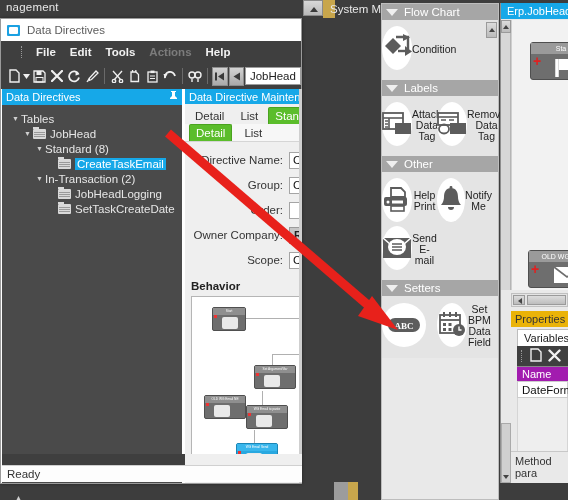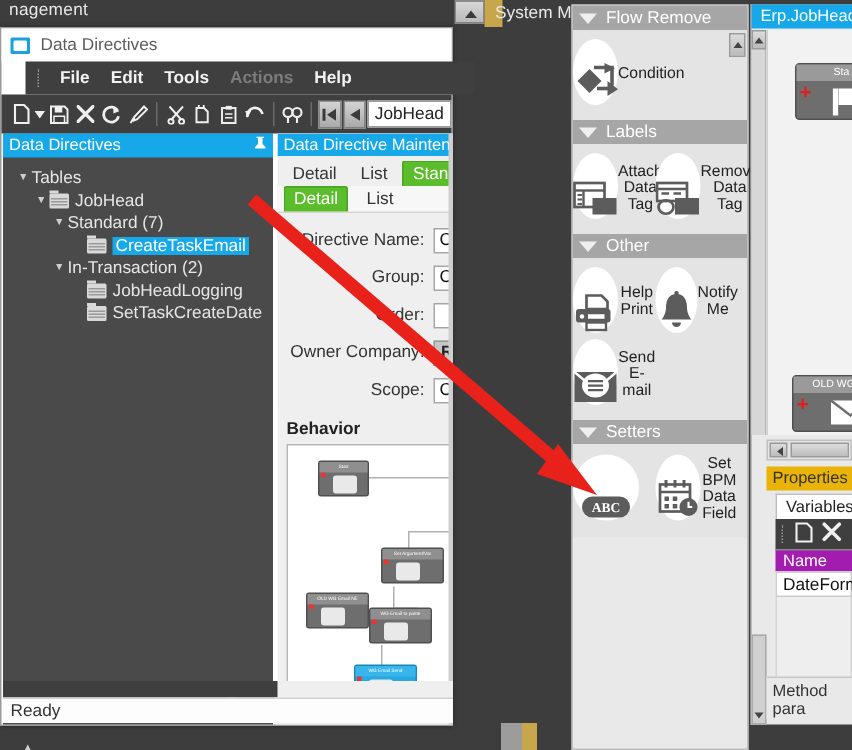--- a/index.html
+++ b/index.html
@@ -50,22 +50,22 @@
     width:13px;height:11px;background:#1ba1e2;border-radius:1px;
     position:relative; margin-right:7px;
   }
   .app-titlebar .win-icon:after{
     content:"";position:absolute;left:2px;top:2px;width:9px;height:7px;
     background:#fff;border-radius:1px;
   }
   .app-title-text { color:#5c5c5c; font-size:11.5px; }
 
   .menubar {
-    position:absolute; left:16px; top:22px; width:100%; height:22px;
-    background:#3f3f3f; display:flex; align-items:center; padding-left:8px;
+    position:absolute; left:0; top:22px; width:100%; height:22px;
+    background:#3f3f3f; display:flex; align-items:center; padding-left:20px;
   }
   .menubar .grip{ width:3px;height:12px;border-left:1px dotted #9a9a9a;margin-right:5px;}
   .menu-item{ color:#f2f2f2; font-size:11.5px; padding:2px 7px; font-weight:bold;}
   .menu-item.disabled{ color:#7c7c7c; }
 
   .toolbar {
     position:absolute; left:0; top:44px; width:100%; height:26px;
     background:#3f3f3f; display:flex; align-items:center; padding-left:4px; gap:1px;
   }
   .tb-btn{ width:21px;height:21px;display:flex;align-items:center;justify-content:center;
@@ -138,21 +138,21 @@
             background:#e9e9e9; border:1px solid #bdbdbd;}
   .pal-group-hd{ height:16px;background:#a6a6a6;color:#fff;font-size:11.5px;
                  display:flex;align-items:center;padding-left:4px;font-weight:normal;}
   .chev{ display:inline-block;width:0;height:0;margin-right:6px;
          border-left:6px solid transparent;border-right:6px solid transparent;
          border-top:7px solid #efefef;}
   .pal-body{ background:#e4e4e4;padding:6px 0; display:flex;flex-wrap:wrap;}
   .pal-item{ width:55px;display:flex;flex-direction:row;align-items:center;
              margin-bottom:4px;}
   .pal-circle{ width:44px;height:44px;border-radius:50%;background:#fff;
-               display:flex;align-items:flex-end;justify-content:center;}
+               display:flex;align-items:center;justify-content:center;}
   .pal-label{ font-size:10.5px;color:#222;text-align:center;line-height:11px;margin-top:2px;}
   .pal-scroll{ position:absolute;right:1px;top:18px;width:11px;height:16px;
                background:linear-gradient(#dcdcdc,#bbb);border:1px solid #9a9a9a;}
   .pal-scroll:after{content:"";position:absolute;left:2px;top:5px;
     border-left:3px solid transparent;border-right:3px solid transparent;border-bottom:4px solid #444;}
 
   
   .rpanel{ position:absolute; left:500px; top:3px; width:68px; height:480px;
            background:#e9e9e9; border-left:1px solid #8e8e8e;}
   .rp-title{ height:16px;background:#16a8e8;color:#fff;font-size:11px;
@@ -343,21 +343,21 @@
         </div>
 
         <div class="tree-row" style="padding-left:20px">
           <span class="tw">▼</span>
           <span class="folder"></span>
           <span class="tree-label">JobHead</span>
         </div>
 
         <div class="tree-row" style="padding-left:32px">
           <span class="tw">▼</span>
-          <span class="tree-label">Standard (7)</span>
+          <span class="tree-label">Standard (8)</span>
         </div>
 
         <div class="tree-row" style="padding-left:56px">
           <span class="folder"></span>
           <span class="tree-label sel">CreateTaskEmail</span>
         </div>
 
         <div class="tree-row" style="padding-left:32px">
           <span class="tw">▼</span>
           <span class="tree-label">In-Transaction (2)</span>
@@ -471,21 +471,21 @@
     </div>
     <div class="statusbar">
       <span>Ready</span>
     </div>
   </div>
 
   <div class="palette">
 
     <div class="pal-group-hd">
       <span class="chev"></span>
-      <span>Flow Remove</span>
+      <span>Flow Chart</span>
     </div>
     <div class="pal-body">
       <div class="pal-item">
         <div class="pal-circle">
           <svg width="30" height="28" viewBox="0 0 30 28">
             <path d="M14 3 L26 3 L26 15" fill="none" stroke="#5c5c5c" stroke-width="2.4"></path>
             <path d="M22 1 L29 4.5 L22 8 Z" fill="#5c5c5c" transform="translate(-1,-1) rotate(0)"></path>
             <path d="M3 12 L11 4 L19 12 L11 20 Z" fill="#5c5c5c"></path>
             <path d="M16 17 L27 17" fill="none" stroke="#5c5c5c" stroke-width="2.4"></path>
             <path d="M23 12 L30 17.5 L23 22 Z" fill="#5c5c5c"></path>

